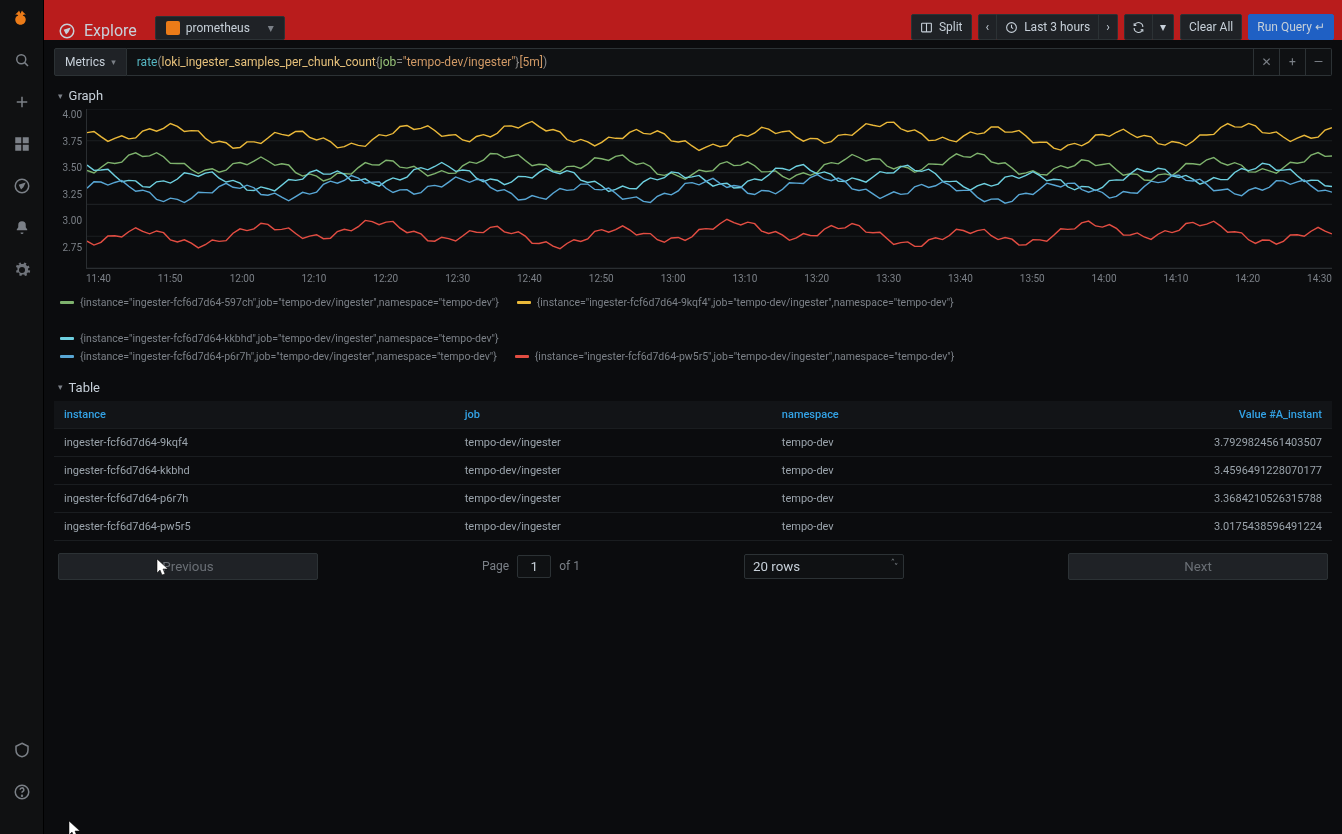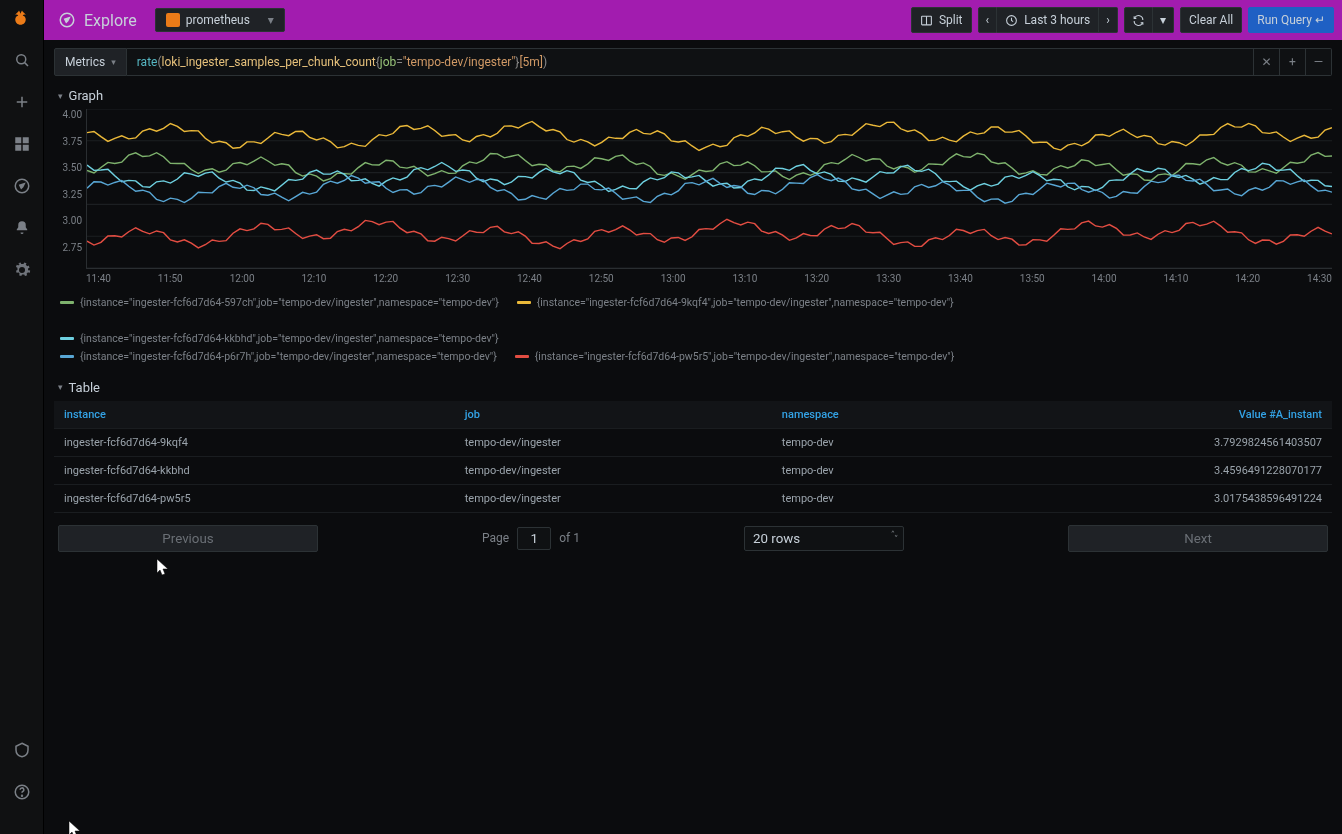--- a/index.html
+++ b/index.html
@@ -23,21 +23,21 @@
   body{width:1342px;height:834px;overflow:hidden;position:relative}
 
   
   .rail{position:absolute;left:0;top:0;bottom:0;width:44px;background:#101112;display:flex;flex-direction:column;align-items:center;padding-top:8px;gap:22px;border-right:1px solid #000}
   .rail .icon{width:20px;height:20px;display:flex;align-items:center;justify-content:center;color:#7b8087;cursor:pointer}
   .rail .icon svg{width:18px;height:18px}
   .rail .spacer{flex:1}
   .logo svg{color:var(--orange)}
 
   
-  .topbar{position:absolute;left:44px;right:0;top:0;height:40px;display:flex;align-items:center;padding:0 8px;gap:6px;background:#a21caf}
+  .topbar{position:absolute;left:44px;right:0;top:0;height:40px;display:flex;align-items:flex-end;padding:0 8px;gap:6px;background:#b91c1c}
   .topbar .title-wrap{display:flex;align-items:center;gap:8px;padding:0 6px}
   .topbar .compass{color:#c7d0d9}
   .topbar h1{font-size:16px;font-weight:400;margin:0}
   .topbar .ds-pick{display:flex;align-items:center;gap:0;background:var(--panel2);border:1px solid var(--border);border-radius:2px;padding:4px 10px;margin-left:6px;min-width:130px;justify-content:space-between;cursor:pointer}
   .ds-pick .fire{width:14px;height:14px;border-radius:2px;background:var(--orange);display:inline-block}
   .ds-pick .caret{color:#7b8087}
   .topbar .grow{flex:1}
   .tb-btn{display:flex;align-items:center;gap:6px;background:var(--panel2);border:1px solid var(--border);border-radius:2px;padding:5px 8px;color:var(--text);cursor:pointer;font-size:12px}
   .tb-btn.icon-only{padding:5px 7px}
   .tb-btn.primary{background:var(--accent);border-color:var(--accent)}
@@ -331,20 +331,26 @@
           <td>tempo-dev</td>
           <td class="num">3.7929824561403507</td>
         </tr>
         <tr>
           <td>ingester-fcf6d7d64-kkbhd</td>
           <td>tempo-dev/ingester</td>
           <td>tempo-dev</td>
           <td class="num">3.4596491228070177</td>
         </tr>
         <tr>
+          <td>ingester-fcf6d7d64-p6r7h</td>
+          <td>tempo-dev/ingester</td>
+          <td>tempo-dev</td>
+          <td class="num">3.3684210526315788</td>
+        </tr>
+        <tr>
           <td>ingester-fcf6d7d64-pw5r5</td>
           <td>tempo-dev/ingester</td>
           <td>tempo-dev</td>
           <td class="num">3.0175438596491224</td>
         </tr>
       </tbody>
   </table>
 
   <div class="pager">
     <button class="pager-btn"><span>Previous</span></button>

